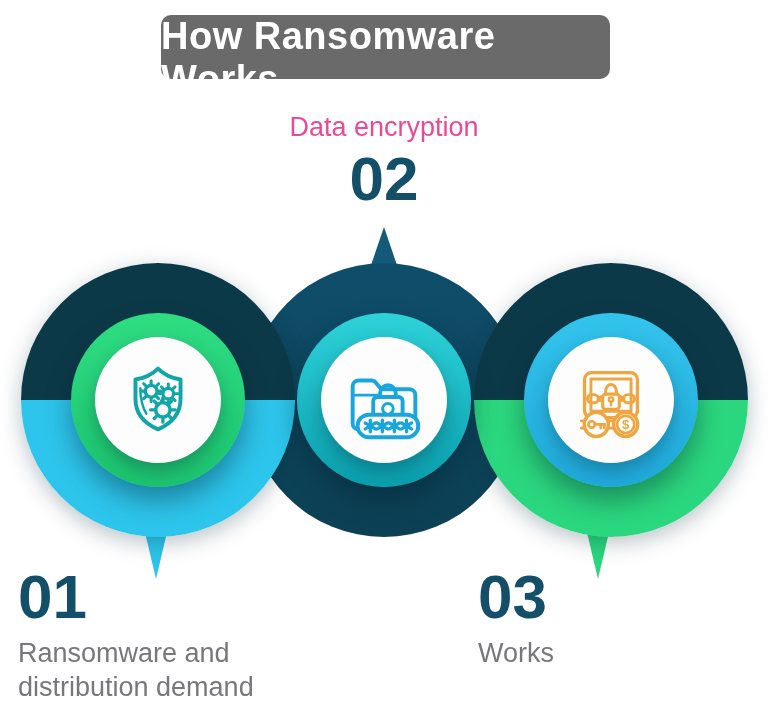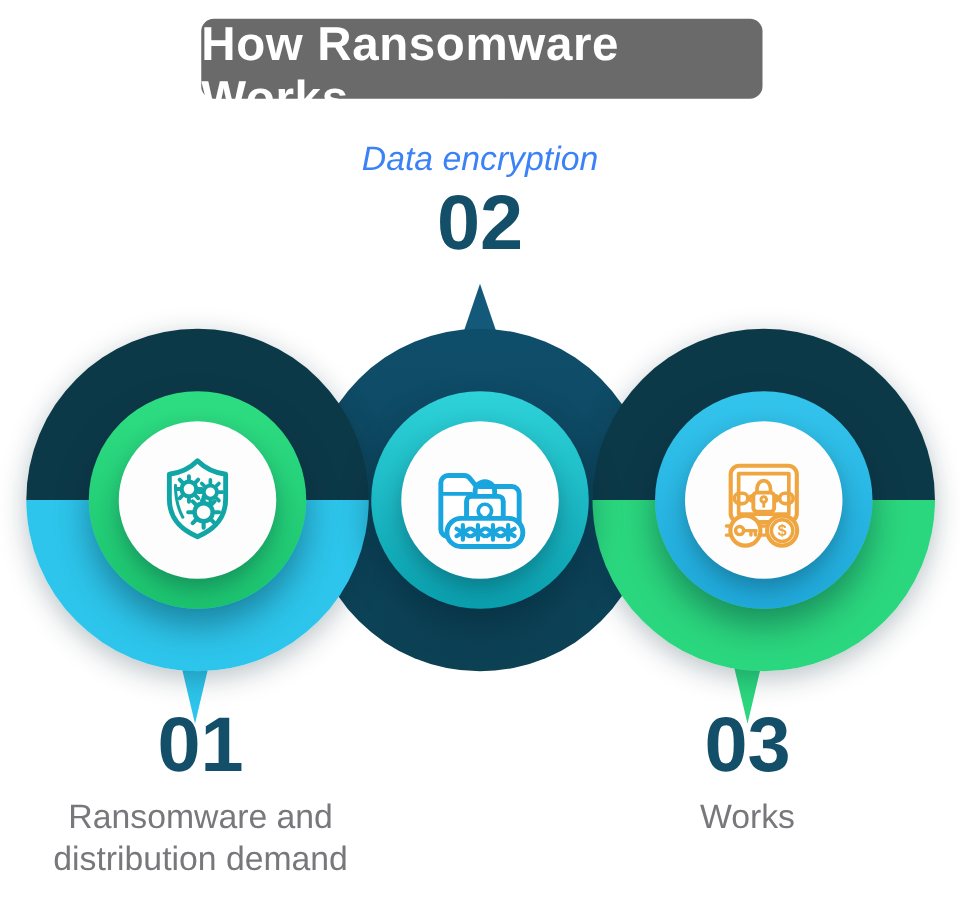--- a/index.html
+++ b/index.html
@@ -7,21 +7,21 @@
     position:relative;width:768px;height:720px;background:#ffffff;
     font-family:"Liberation Sans",sans-serif;overflow:hidden;
   }
   .banner{
     position:absolute;left:161px;top:15px;width:449px;height:64px;
     background:#6a6a6a;border-radius:10px;
     display:flex;justify-content:center;
     color:#ffffff;font-size:38px;font-weight:700;letter-spacing:.5px;
   }
   .top-caption{position:absolute;left:254px;top:112px;width:260px;text-align:center;}
-  .cap-label{font-size:27px;color:#3b82f6;font-style:italic;}
+  .cap-label{font-size:27px;color:#ec4899;}
   .cap-num{margin-top:5px;font-size:62px;font-weight:700;color:#134f68;line-height:1;}
 
   .tail{position:absolute;}
   .tail-up{left:369px;top:227px;width:30px;height:44px;background:#14587a;
     clip-path:polygon(50% 0,100% 100%,0 100%);}
   .tail-down{top:524px;width:26px;height:55px;clip-path:polygon(0 0,100% 0,50% 100%);}
   .tail-left{left:143px;background:#2dc5eb;}
   .tail-right{left:585px;background:#2bd77e;}
 
   .big{position:absolute;top:263px;width:274px;height:274px;border-radius:50%;}
@@ -37,21 +37,21 @@
   .inner-mid{left:297px;background:linear-gradient(180deg,#2ed2d9 0%,#0aa0af 100%);}
   .inner-right{left:524px;background:linear-gradient(180deg,#33c4ec 0%,#1fa9da 100%);}
 
   .white{position:absolute;top:337px;width:126px;height:126px;border-radius:50%;
     background:#fdfdfe;box-shadow:0 8px 18px rgba(3,28,43,.30);}
   .white-left{left:95px;}.white-mid{left:321px;}.white-right{left:548px;}
 
   .icon{position:absolute;top:353px;width:94px;height:94px;}
   .icon-left{left:111px;}.icon-mid{left:337px;}.icon-right{left:564px;}
 
-  .bot-caption{position:absolute;top:566px;text-align:center;}
+  .bot-caption{position:absolute;top:566px;text-align:left;}
   .bc-left{left:18px;width:285px;}
   .bc-right{left:478px;width:240px;}
   .bc-num{font-size:62px;font-weight:700;color:#134f68;line-height:1;}
   .bc-label{margin-top:8px;font-size:27px;line-height:34px;color:#78787c;}
 </style>
 </head>
 <body>
 
 <div class="stage">
 

